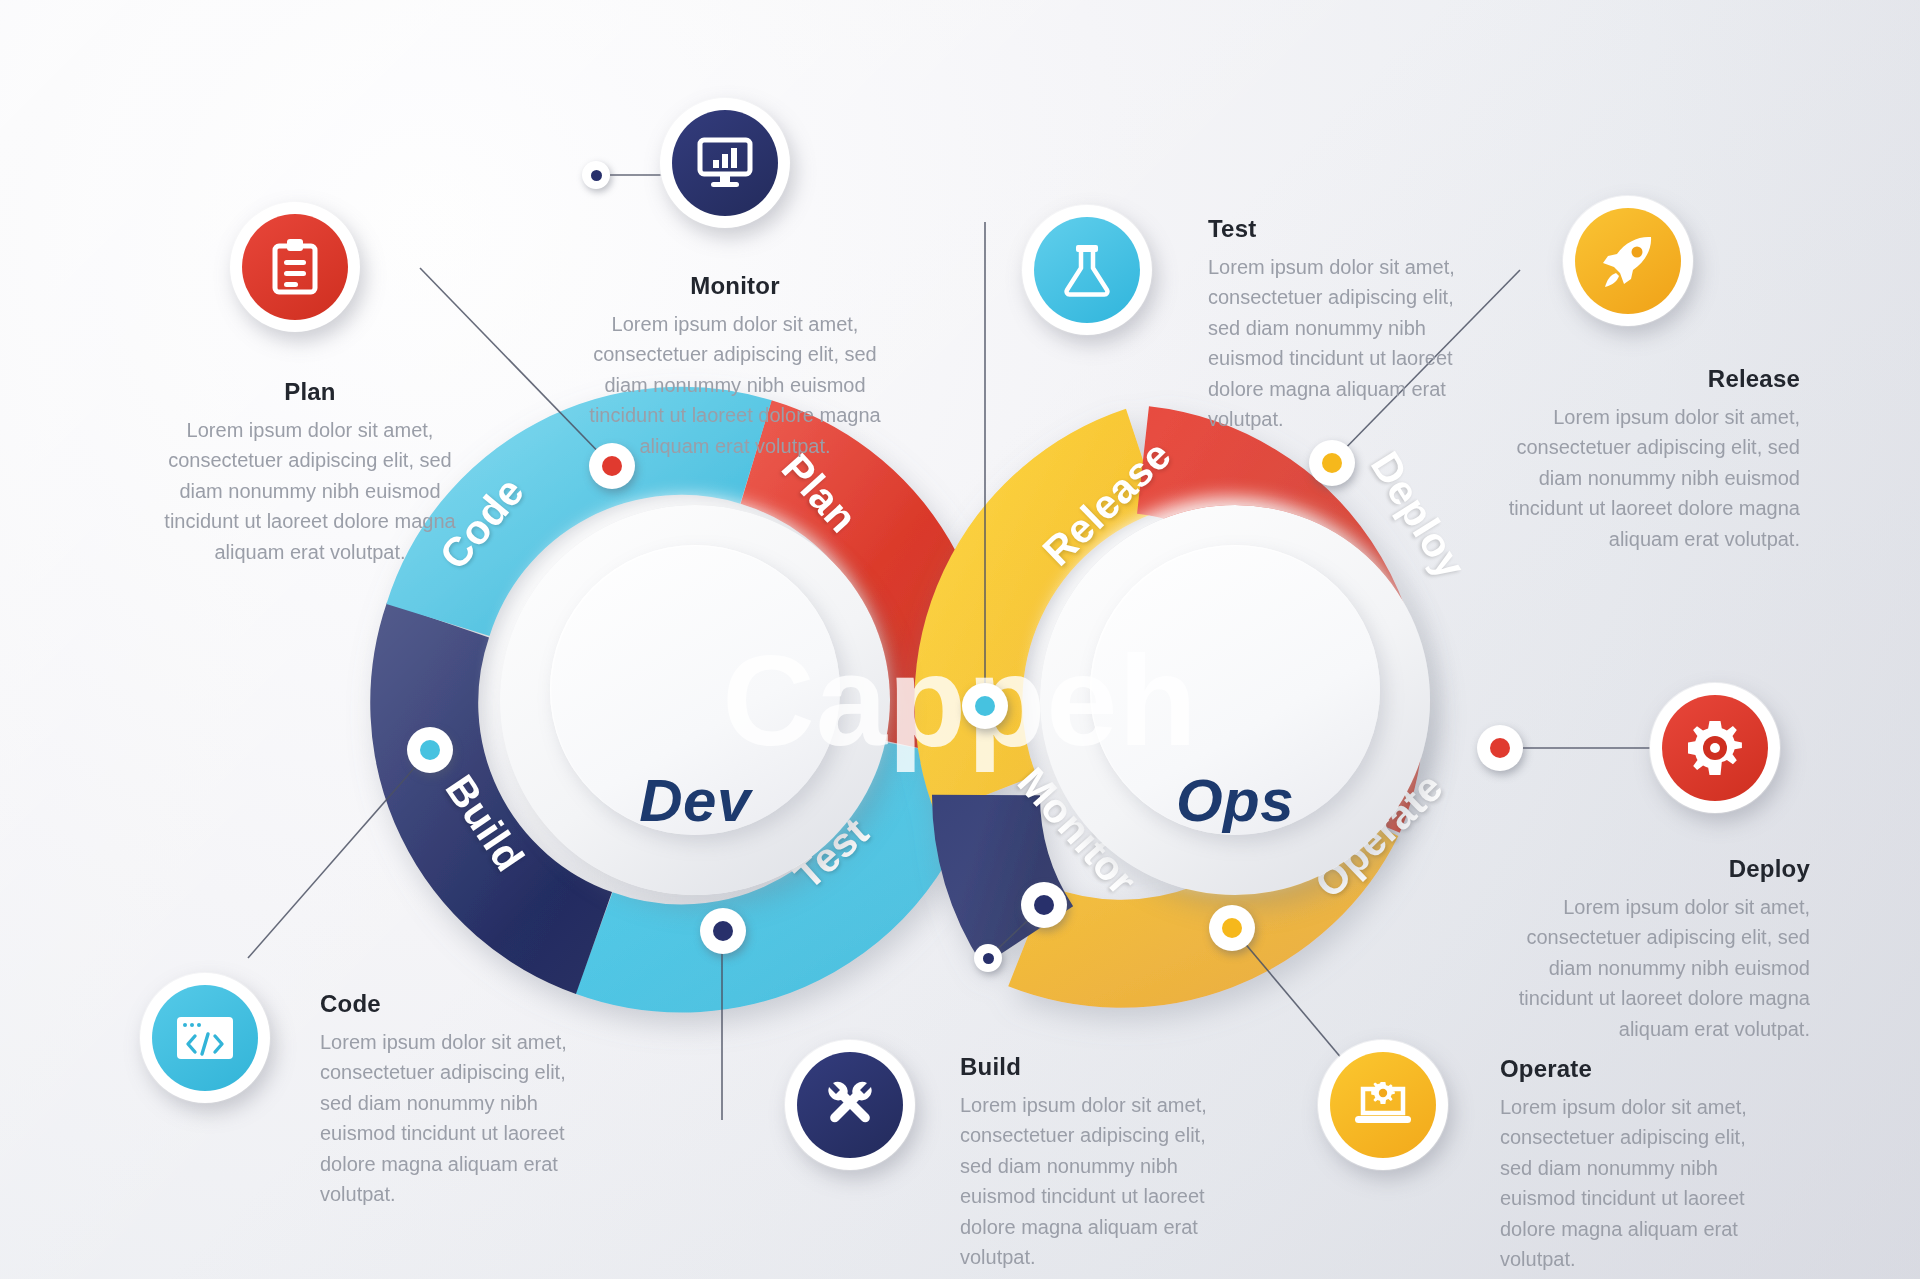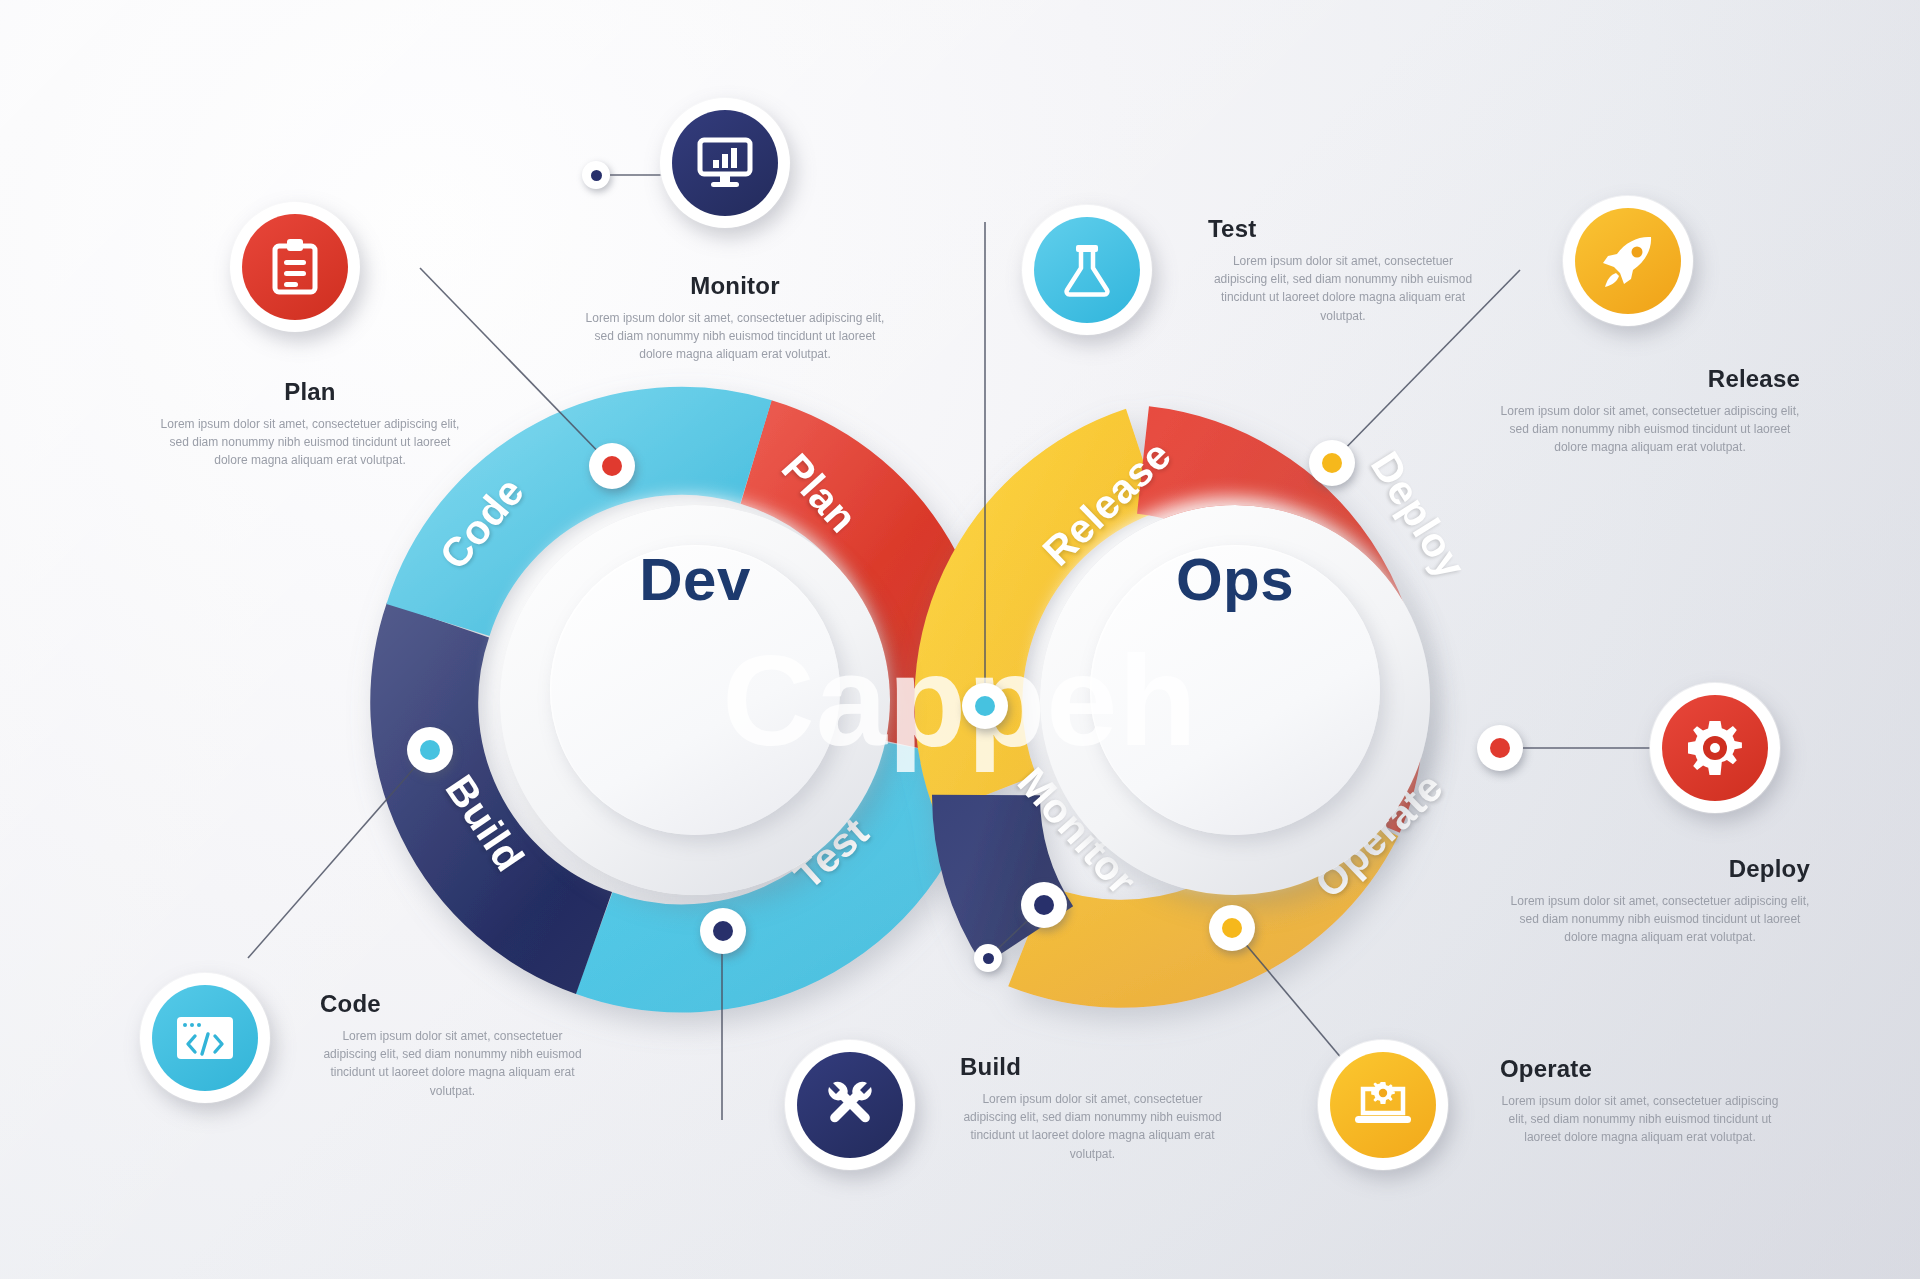--- a/index.html
+++ b/index.html
@@ -33,21 +33,21 @@
   .hubwrap{position:absolute;z-index:5;}
   .hub-outer{
     position:absolute;border-radius:50%;
     background:linear-gradient(145deg,#ffffff 0%,#f3f4f6 55%,#dcdee4 100%);
     box-shadow:10px 14px 26px rgba(120,125,140,.30), -6px -8px 18px rgba(255,255,255,.9);
   }
   .hub-inner{
     position:absolute;border-radius:50%;
     background:linear-gradient(150deg,#ffffff 0%,#f7f8fa 60%,#e9eaef 100%);
     box-shadow:6px 8px 18px rgba(130,135,150,.25), inset 1px 1px 2px #fff;
-    display:flex;align-items:flex-start;justify-content:center;
+    display:flex;align-items:flex-end;justify-content:center;font-style:italic;
   }
   .hub-label{
     font-size:60px;font-weight:bold;color:#1d3a6e;letter-spacing:.5px;
   }
 
   
   .arclabel{
     position:absolute;z-index:4;color:#ffffff;font-weight:bold;
     font-size:41px;letter-spacing:.5px;white-space:nowrap;
     text-shadow:0 2px 4px rgba(0,0,0,.18);
@@ -83,21 +83,21 @@
   .badge .disc{
     width:106px;height:106px;border-radius:50%;
     display:flex;align-items:center;justify-content:center;
   }
   .badge svg{display:block;}
   .txt{position:absolute;width:300px;}
   .txt h3{
     margin:0 0 9px 0;font-size:24px;font-weight:bold;color:#22262e;letter-spacing:.2px;
   }
   .txt p{
-    margin:0;font-size:12px;line-height:1.52;color:#9a9ea8;text-align:center;
+    margin:0;font-size:20px;line-height:1.52;color:#9a9ea8;
   }
   .t-center{text-align:center;}
   .t-right{text-align:right;}
   .t-left{text-align:left;}
 </style>
 </head>
 <body>
 
 <div id="stage">
 

